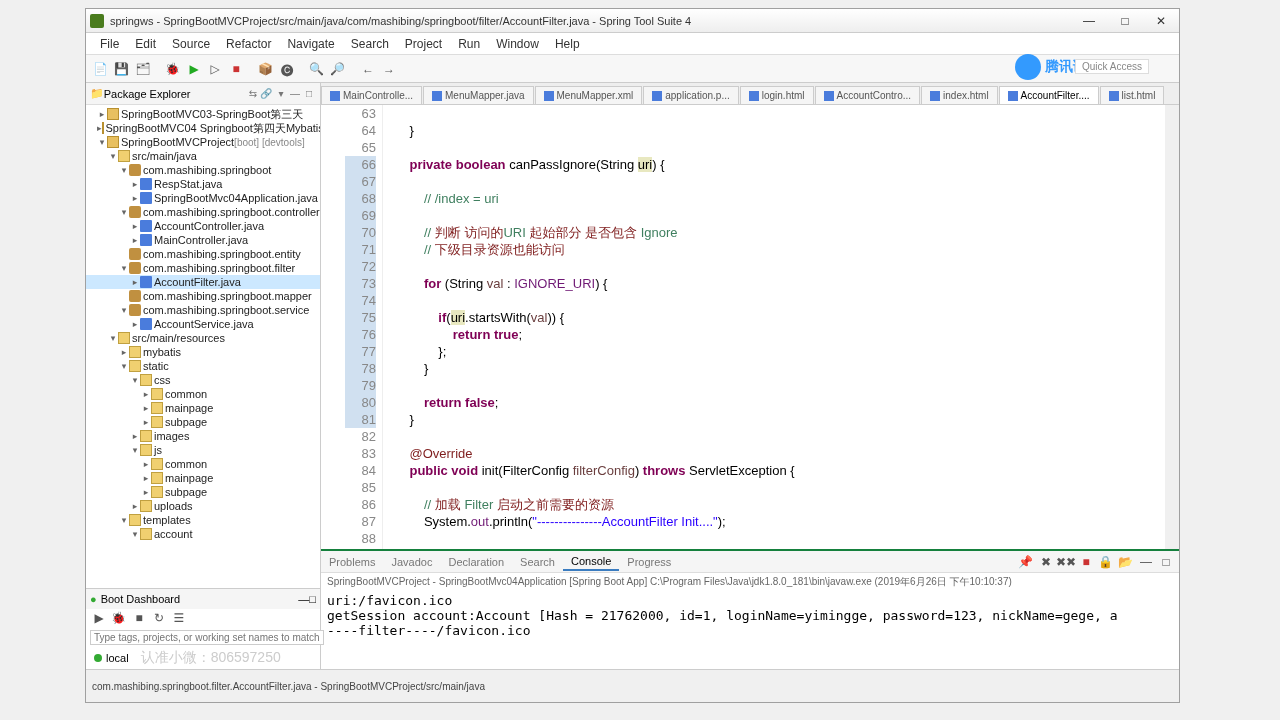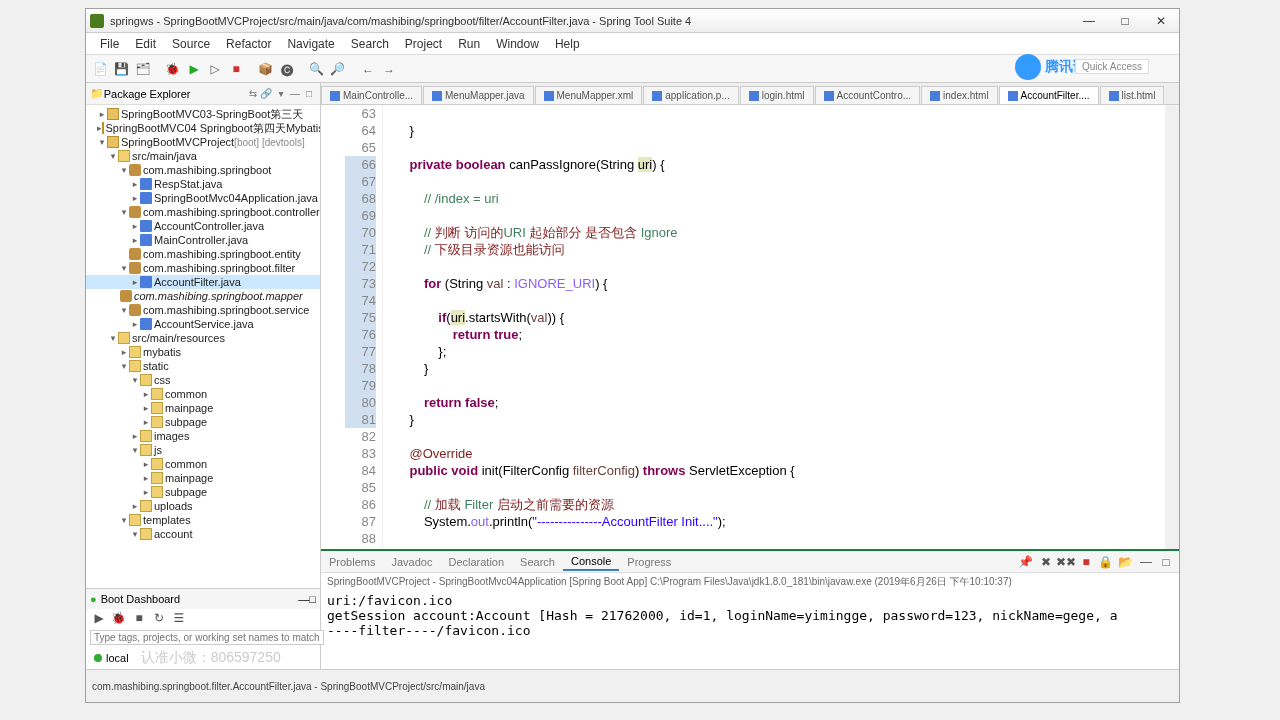--- a/index.html
+++ b/index.html
@@ -49,21 +49,21 @@
 .editor { flex: 1; display: flex; overflow: hidden; background: #fff; font-family: Consolas, monospace; font-size: 13px; }
 .gutter { width: 38px; background: #fff; border-right: 1px solid #eee; text-align: right; color: #888; padding-right: 6px; line-height: 17px; margin-left: 24px; }
 .gutter .ln { height: 17px; }
 .gutter .marked { background: #d0e0f0; position: relative; }
 .code { flex: 1; padding-left: 12px; line-height: 17px; white-space: pre; overflow: auto; color: #000; }
 .code .kw { color: #7f0055; font-weight: bold; }
 .code .str { color: #2a00ff; }
 .code .cmt { color: #3f7f5f; }
 .code .cmt-cn { color: #7f1d1d; }
 .code .ann { color: #7f1d1d; }
-.code .fld { color: #8b5cf6; }
+.code .fld { color: #701a75; }
 .code .hl { background: #e8e8c0; }
 .code .param { color: #6a3e3e; }
 .bottom-panel { height: 120px; border-top: 2px solid #15803d; display: flex; flex-direction: column; }
 .bp-tabs { height: 22px; display: flex; align-items: center; background: #f5f5f5; border-bottom: 1px solid #ddd; font-size: 11px; }
 .bp-tab { padding: 2px 8px; color: #777; cursor: pointer; display: flex; align-items: center; gap: 3px; }
 .bp-tab.active { color: #000; border-bottom: 2px solid #3a7cc0; }
 .bp-tools { margin-left: auto; display: flex; gap: 2px; padding-right: 4px; }
 .bp-launch { font-size: 10px; color: #666; padding: 2px 6px; }
 .console { flex: 1; font-family: Consolas, monospace; font-size: 13px; padding: 2px 6px; overflow: auto; white-space: pre; color: #000; }
 .statusbar { height: 18px; background: #f0f0f0; border-top: 1px solid #ccc; font-size: 10px; color: #444; display: flex; align-items: center; padding: 16px 6px; }
@@ -192,21 +192,21 @@
           <div class="row" style="padding-left: 33px;">
             <span class="arrow">▾</span>
             <span class="ic ic-pkg"></span>
             <span>com.mashibing.springboot.filter</span>
           </div>
           <div class="row selected" style="padding-left: 44px;">
             <span class="arrow">▸</span>
             <span class="ic ic-java"></span>
             <span>AccountFilter.java</span>
           </div>
-          <div class="row" style="padding-left: 24px; font-style: italic;">
+          <div class="row" style="padding-left: 33px;">
             <span class="arrow"></span>
             <span class="ic ic-pkg"></span>
             <span>com.mashibing.springboot.mapper</span>
           </div>
           <div class="row" style="padding-left: 33px;">
             <span class="arrow">▾</span>
             <span class="ic ic-pkg"></span>
             <span>com.mashibing.springboot.service</span>
           </div>
           <div class="row" style="padding-left: 44px;">

